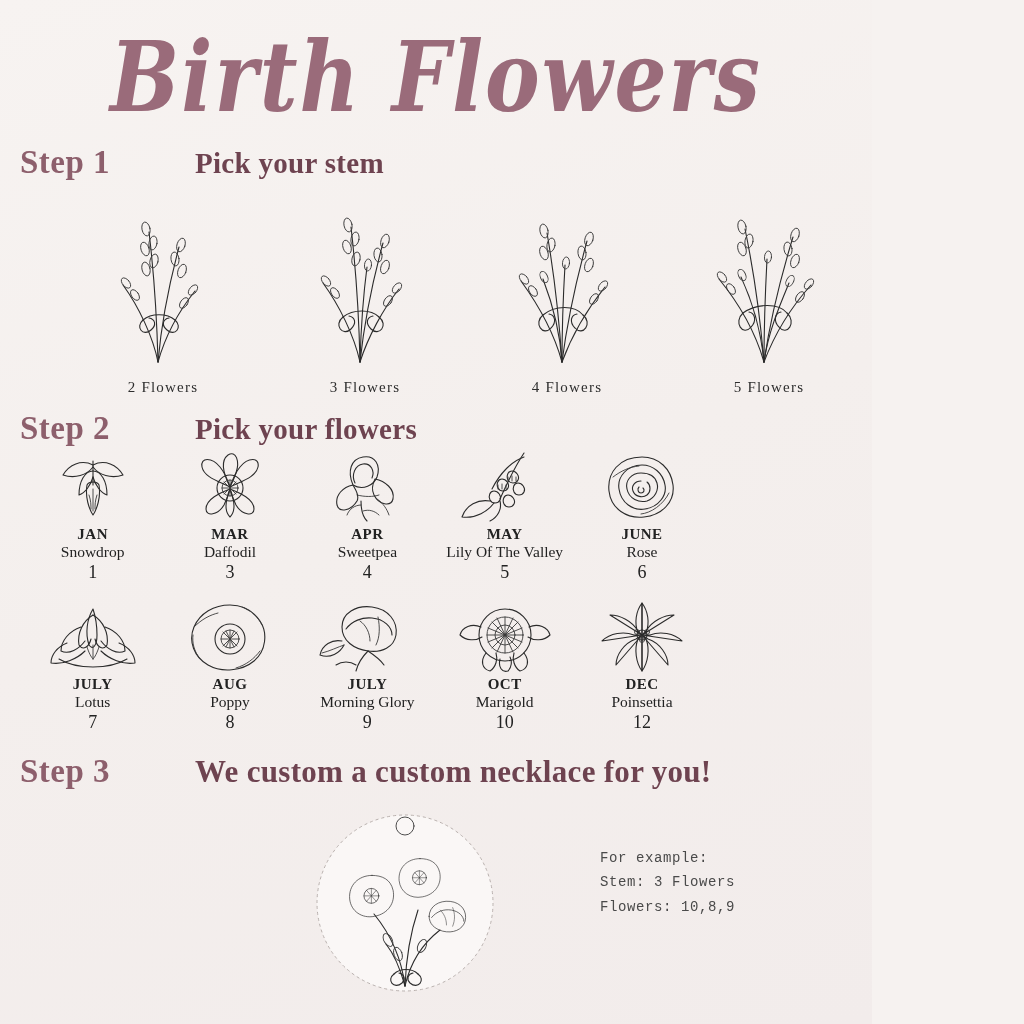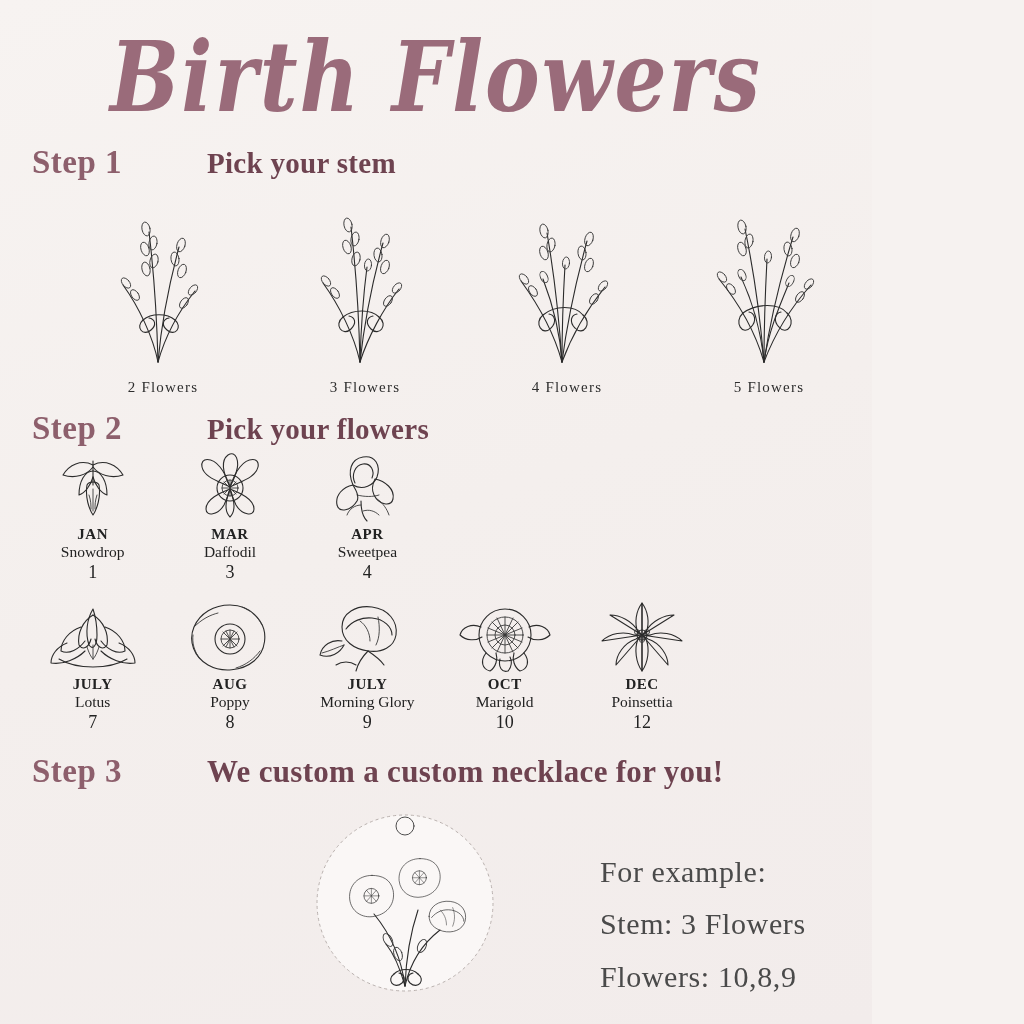--- a/index.html
+++ b/index.html
@@ -34,21 +34,21 @@
     padding-top: 24px;
     line-height: 1;
     transform: scaleY(1.18);
     transform-origin: top center;
   }
 
   
   .step-row {
     display: flex;
     align-items: baseline;
-    padding-left: 32px;
+    padding-left: 20px;
   }
   .step-label {
     font-family: "Liberation Serif", serif;
     font-weight: 700;
     font-size: 33px;
     color: #8d5f6c;
     width: 175px;
     letter-spacing: 0.5px;
   }
   .step-text {
@@ -131,22 +131,22 @@
     padding-left: 300px;
   }
   .pendant-wrap {
     width: 210px;
     display: flex;
     justify-content: center;
   }
   .example {
     margin-left: 90px;
     margin-top: 48px;
-    font-family: Liberation Serif, serif;
-    font-size: 30px;
+    font-family: Liberation Mono, monospace;
+    font-size: 14px;
     color: #4a4a4a;
     line-height: 1.75;
     letter-spacing: 0.6px;
   }
   svg { display: block; }
   .ln {
     fill: none;
     stroke: #2b2b2b;
     stroke-width: 1.1;
     stroke-linecap: round;
@@ -361,21 +361,59 @@
           <path class="ln-thin" d="M44 54 C38 54 32 58 30 64"></path>
           <path class="ln-thin" d="M46 60 C52 58 58 60 62 64"></path>
           <path class="ln-thin" d="M60 48 C66 52 70 58 72 64"></path>
         </svg>
       </div>
       <div class="fl-month">APR</div>
       <div class="fl-name">Sweetpea</div>
       <div class="fl-num">4</div>
     </div>
 
-
+    <div class="flower-cell">
+      <div class="flower-art">
+        <svg width="110" height="72" viewBox="0 0 110 72">
+          <path class="ln" d="M74 2 C66 14 58 30 50 48"></path>
+          <path class="ln" d="M74 6 C62 10 50 22 42 38"></path>
+          <g class="ln">
+            <path d="M62 20 C58 20 56 25 58 29 C60 33 66 33 68 29 C70 25 66 20 62 20 Z"></path>
+            <path d="M52 28 C48 28 46 33 48 37 C50 41 56 41 58 37 C60 33 56 28 52 28 Z"></path>
+            <path d="M68 32 C64 32 62 37 64 41 C66 45 72 45 74 41 C76 37 72 32 68 32 Z"></path>
+            <path d="M44 40 C40 40 38 45 40 49 C42 53 48 53 50 49 C52 45 48 40 44 40 Z"></path>
+            <path d="M58 44 C54 44 52 49 54 53 C56 57 62 57 64 53 C66 49 62 44 58 44 Z"></path>
+          </g>
+          <path class="ln-thin" d="M58 26 L58 30 M62 25 L62 30 M66 26 L66 30"></path>
+          <path class="ln-thin" d="M48 34 L48 38 M52 33 L52 38 M56 34 L56 38"></path>
+          <path class="ln" d="M40 50 C28 48 16 54 12 66 C26 68 38 60 44 52"></path>
+          <path class="ln" d="M50 50 C52 58 48 66 40 70"></path>
+        </svg>
+      </div>
+      <div class="fl-month">MAY</div>
+      <div class="fl-name">Lily Of The Valley</div>
+      <div class="fl-num">5</div>
+    </div>
+
+    <div class="flower-cell">
+      <div class="flower-art">
+        <svg width="90" height="72" viewBox="0 0 90 72">
+          <path class="ln" d="M45 6 C22 6 10 22 12 40 C14 58 30 68 47 66 C66 64 78 50 76 34 C74 18 62 6 45 6 Z"></path>
+          <path class="ln" d="M45 14 C30 14 20 26 22 38 C24 52 36 60 48 58 C62 56 70 44 68 34 C66 22 56 14 45 14 Z"></path>
+          <path class="ln" d="M44 22 C34 22 28 30 30 38 C32 48 42 52 50 50 C58 47 62 39 60 32 C58 25 52 22 44 22 Z"></path>
+          <path class="ln" d="M44 30 C38 30 34 35 36 40 C38 46 46 47 50 44 C54 41 54 34 50 31"></path>
+          <path class="ln" d="M42 36 C40 38 41 42 44 42 C47 42 48 39 46 37"></path>
+          <path class="ln-thin" d="M16 26 C24 20 32 16 42 15"></path>
+          <path class="ln-thin" d="M72 42 C66 54 54 62 44 63"></path>
+        </svg>
+      </div>
+      <div class="fl-month">JUNE</div>
+      <div class="fl-name">Rose</div>
+      <div class="fl-num">6</div>
+    </div>
   </div>
 
   <div class="flower-grid row2">
 
     <div class="flower-cell">
       <div class="flower-art">
         <svg width="100" height="72" viewBox="0 0 100 72">
           <path class="ln" d="M50 8 C44 18 42 32 46 44 C50 50 54 44 54 34 C54 22 52 14 50 8 Z"></path>
           <path class="ln" d="M50 14 C40 20 34 32 36 44 C40 50 46 46 48 38"></path>
           <path class="ln" d="M50 14 C60 20 66 32 64 44 C60 50 54 46 52 38"></path>

